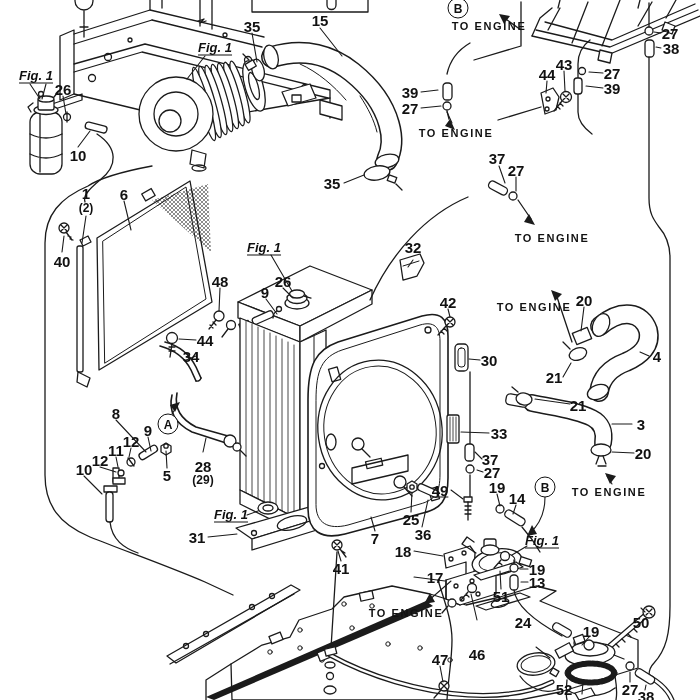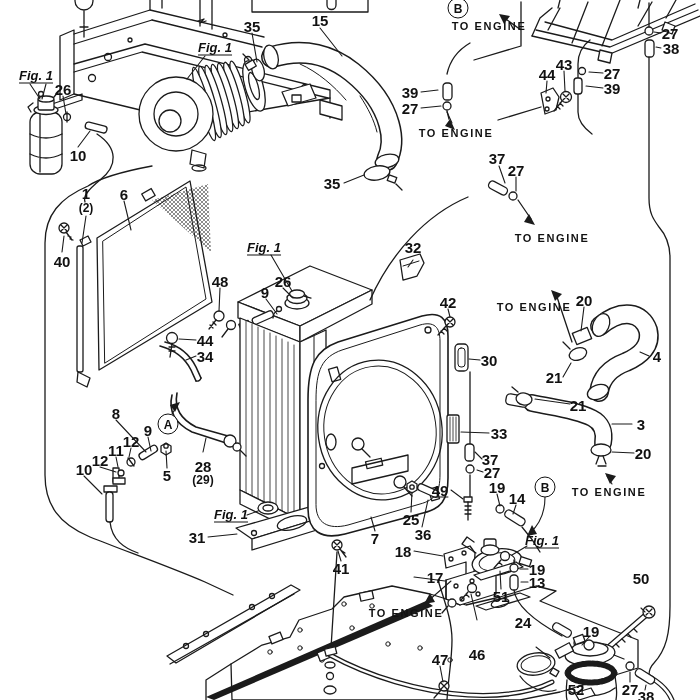--- a/index.html
+++ b/index.html
@@ -443,21 +443,21 @@
       <div class="part-num" style="left: 448px; top: 302px;">42</div>
       <div class="part-num" style="left: 584px; top: 300px;">20</div>
       <div class="part-num" style="left: 657px; top: 356px;">4</div>
       <div class="part-num" style="left: 489px; top: 360px;">30</div>
       <div class="part-num" style="left: 554px; top: 377px;">21</div>
       <div class="part-num" style="left: 578px; top: 405px;">21</div>
       <div class="part-num" style="left: 641px; top: 424px;">3</div>
       <div class="part-num" style="left: 499px; top: 433px;">33</div>
       <div class="part-num" style="left: 643px; top: 453px;">20</div>
       <div class="part-num" style="left: 205px; top: 340px;">44</div>
-      <div class="part-num" style="left: 205px; top: 356px;">34</div>
+      <div class="part-num" style="left: 191px; top: 356px;">34</div>
       <div class="part-num" style="left: 116px; top: 413px;">8</div>
       <div class="part-num" style="left: 148px; top: 430px;">9</div>
       <div class="part-num" style="left: 116px; top: 450px;">11</div>
       <div class="part-num" style="left: 131px; top: 441px;">12</div>
       <div class="part-num" style="left: 100px; top: 460px;">12</div>
       <div class="part-num" style="left: 84px; top: 469px;">10</div>
       <div class="part-num" style="left: 167px; top: 475px;">5</div>
       <div class="part-num" style="left: 203px; top: 466px;">28</div>
       <div class="part-num small" style="left: 203px; top: 480px;">(29)</div>
       <div class="part-num" style="left: 490px; top: 459px;">37</div>
@@ -471,23 +471,23 @@
       <div class="part-num" style="left: 403px; top: 551px;">18</div>
       <div class="part-num" style="left: 403px; top: 577px; margin-left: 32px;">17</div>
       <div class="part-num" style="left: 197px; top: 537px;">31</div>
       <div class="part-num" style="left: 341px; top: 568px;">41</div>
       <div class="part-num" style="left: 537px; top: 569px;">19</div>
       <div class="part-num" style="left: 537px; top: 582px;">13</div>
       <div class="part-num" style="left: 501px; top: 596px; text-align: right;">51</div>
       <div class="part-num" style="left: 477px; top: 627px; margin-top: 27px;">46</div>
       <div class="part-num" style="left: 523px; top: 622px;">24</div>
       <div class="part-num" style="left: 591px; top: 631px;">19</div>
-      <div class="part-num" style="left: 641px; top: 578px;">50</div>
+      <div class="part-num" style="left: 641px; top: 622px;">50</div>
       <div class="part-num" style="left: 440px; top: 659px;">47</div>
-      <div class="part-num" style="left: 576px; top: 689px; text-align: center;">52</div>
+      <div class="part-num" style="left: 564px; top: 689px; text-align: center;">52</div>
       <div class="part-num" style="left: 630px; top: 689px;">27</div>
       <div class="part-num" style="left: 646px; top: 696px;">38</div>
       <div class="to-engine" style="left: 456px; top: 133px;">TO ENGINE</div>
       <div class="to-engine" style="left: 489px; top: 26px;">TO ENGINE</div>
       <div class="to-engine" style="left: 552px; top: 238px;">TO ENGINE</div>
       <div class="to-engine" style="left: 534px; top: 307px;">TO ENGINE</div>
       <div class="to-engine" style="left: 609px; top: 492px;">TO ENGINE</div>
       <div class="to-engine" style="left: 406px; top: 613px;">TO ENGINE</div>
       <div class="fig" style="left: 36px; top: 76px;">Fig. 1</div>
       <div class="fig" style="left: 215px; top: 48px;">Fig. 1</div>

